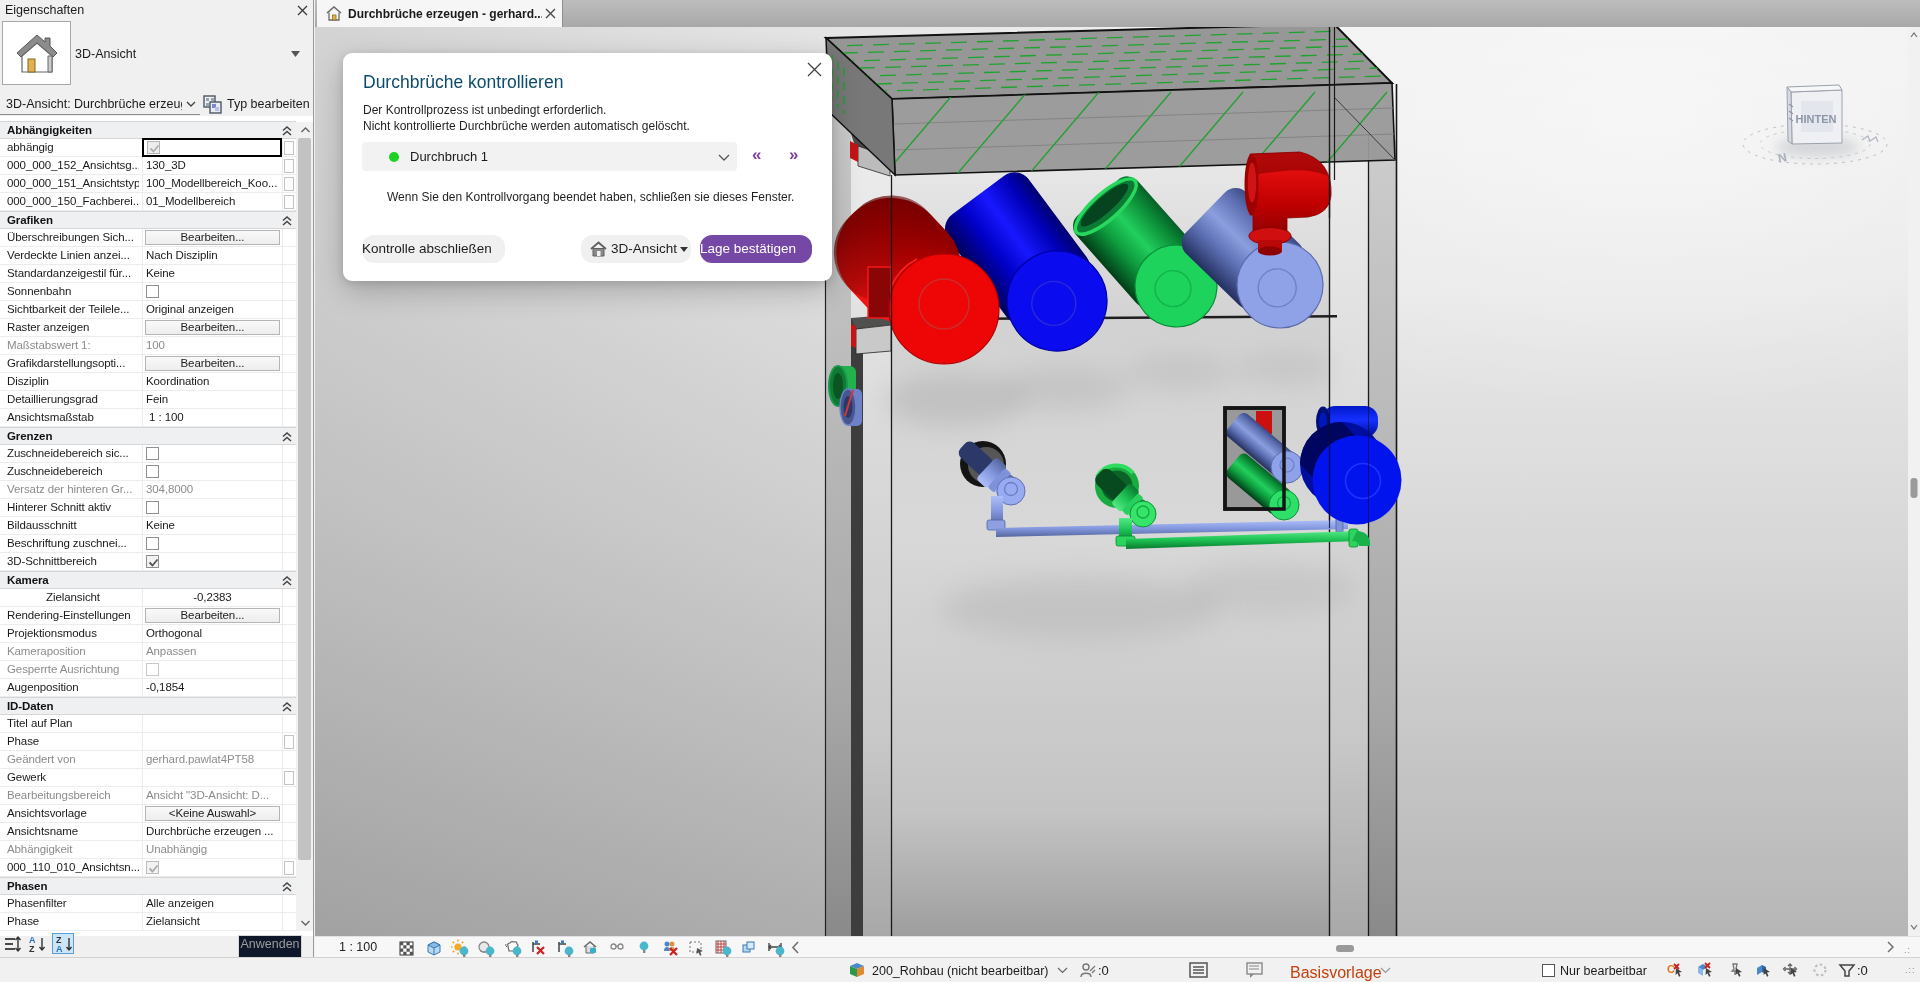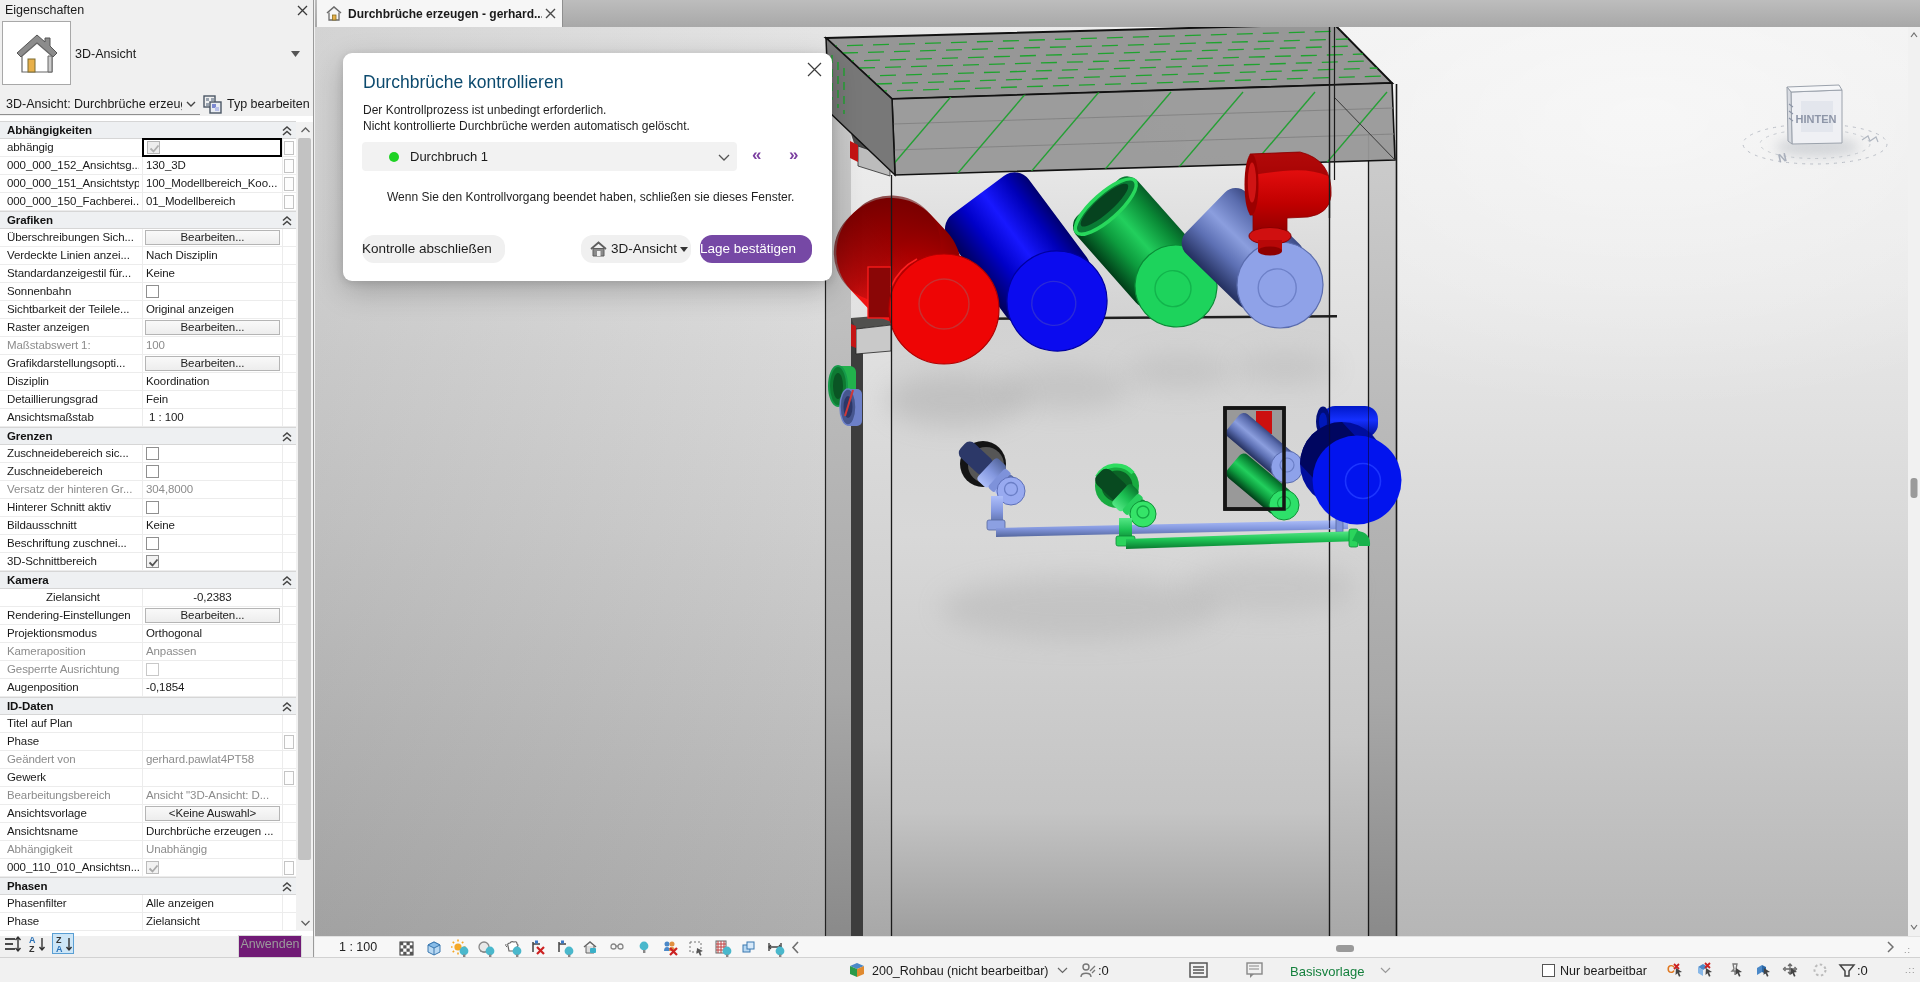--- a/index.html
+++ b/index.html
@@ -385,21 +385,21 @@
 <text x="1" y="8" font-size="9" font-weight="bold" fill="#2a72b8" font-family="Liberation Sans">A</text>
 <text x="1" y="17" font-size="9" font-weight="bold" fill="#333" font-family="Liberation Sans">Z</text>
 <path d="M14,3 L14,15 M11.5,12 L14,15 L16.5,12" stroke="#333" stroke-width="1.4" fill="none"></path>
     </svg>
     <div class="abs" style="left:52px;top:933px;width:22px;height:21px;background:#cde6f7;border:1px solid #5a9fd4;"></div>
     <svg class="abs" style="left:55px;top:935px" width="20" height="18" viewBox="0 0 20 18">
 <text x="1" y="8" font-size="9" font-weight="bold" fill="#333" font-family="Liberation Sans">Z</text>
 <text x="1" y="17" font-size="9" font-weight="bold" fill="#2a72b8" font-family="Liberation Sans">A</text>
 <path d="M14,3 L14,15 M11.5,12 L14,15 L16.5,12" stroke="#333" stroke-width="1.4" fill="none"></path>
     </svg>
-    <div class="abs" style="left:238px;top:935px;width:64px;height:25px;border:1px solid #d8d8d8;background:#701a75;color:#9b9b9b;font-size:12.5px;text-align:center;line-height:17px;">Anwenden</div>
+    <div class="abs" style="left:238px;top:935px;width:64px;height:25px;border:1px solid #d8d8d8;background:#0f172a;color:#9b9b9b;font-size:12.5px;text-align:center;line-height:17px;">Anwenden</div>
   </div>
 <div id="main">
     <div id="tabbar">
       <div id="tab">
         <svg class="abs" style="left:9px;top:6px" width="16" height="15" viewBox="0 0 16 15">
 <path d="M1,7 L8,1 L15,7" stroke="#6b6b6b" stroke-width="1.6" fill="none"></path>
 <path d="M3,6.5 L3,14 L13,14 L13,6.5" stroke="#6b6b6b" stroke-width="1.3" fill="none"></path>
 <rect x="6.5" y="9" width="3.5" height="5" fill="#e8b04a" stroke="#8a7020" stroke-width="0.8"></rect>
         </svg>
         <div class="abs" style="left:31px;top:7px;font-size:12px;font-weight:bold;color:#1a1a1a;white-space:nowrap;width:194px;overflow:hidden;">Durchbrüche erzeugen - gerhard...</div>
@@ -832,21 +832,21 @@
     <div class="abs" style="left:1098px;top:5px;">:0</div>
     <svg class="abs" style="left:1189px;top:4px" width="22" height="17" viewBox="0 0 22 17">
 <rect x="1" y="1" width="17" height="14" fill="none" stroke="#555" stroke-width="1.5"></rect>
 <path d="M4,5 H15 M4,8 H15 M4,11 H15" stroke="#555" stroke-width="1.4"></path>
     </svg>
     <svg class="abs" style="left:1246px;top:4px" width="22" height="17" viewBox="0 0 22 17">
 <rect x="1" y="1" width="15" height="11" fill="none" stroke="#888" stroke-width="1.4"></rect>
 <path d="M3,4 H13 M3,7 H13" stroke="#888" stroke-width="1.2"></path>
 <path d="M4,12 L4,16 L8,12" fill="#888"></path>
     </svg>
-    <div class="abs" style="left:1290px;top:6px;font-size:13px;color:#15803d;">Basisvorlage</div>
+    <div class="abs" style="left:1290px;top:6px;font-size:16px;color:#c2410c;">Basisvorlage</div>
     <svg class="abs" style="left:1380px;top:9px" width="11" height="7">
       <path d="M1,1 L5.5,5.5 L10,1" stroke="#999" stroke-width="1.2" fill="none"></path>
     </svg>
     <div class="abs" style="left:1542px;top:6px;width:13px;height:13px;border:1px solid #555;background:#fff;"></div>
     <div class="abs" style="left:1560px;top:6px;font-size:12.5px;">Nur bearbeitbar</div>
     <svg class="abs" style="left:1666px;top:4px" width="20" height="18" viewBox="0 0 20 18">
       <text x="1" y="11" font-size="11" font-weight="bold" fill="#e07820" font-family="Liberation Sans">C</text>
       <path d="M8,2 L13,7 M13,2 L8,7" stroke="#cc2222" stroke-width="1.8"></path>
       <path d="M10,6 L16,10 L13,10.5 L14.5,14 L13,14.8 L11.5,11.2 L9.5,13 Z" fill="#444"></path>
     </svg>

